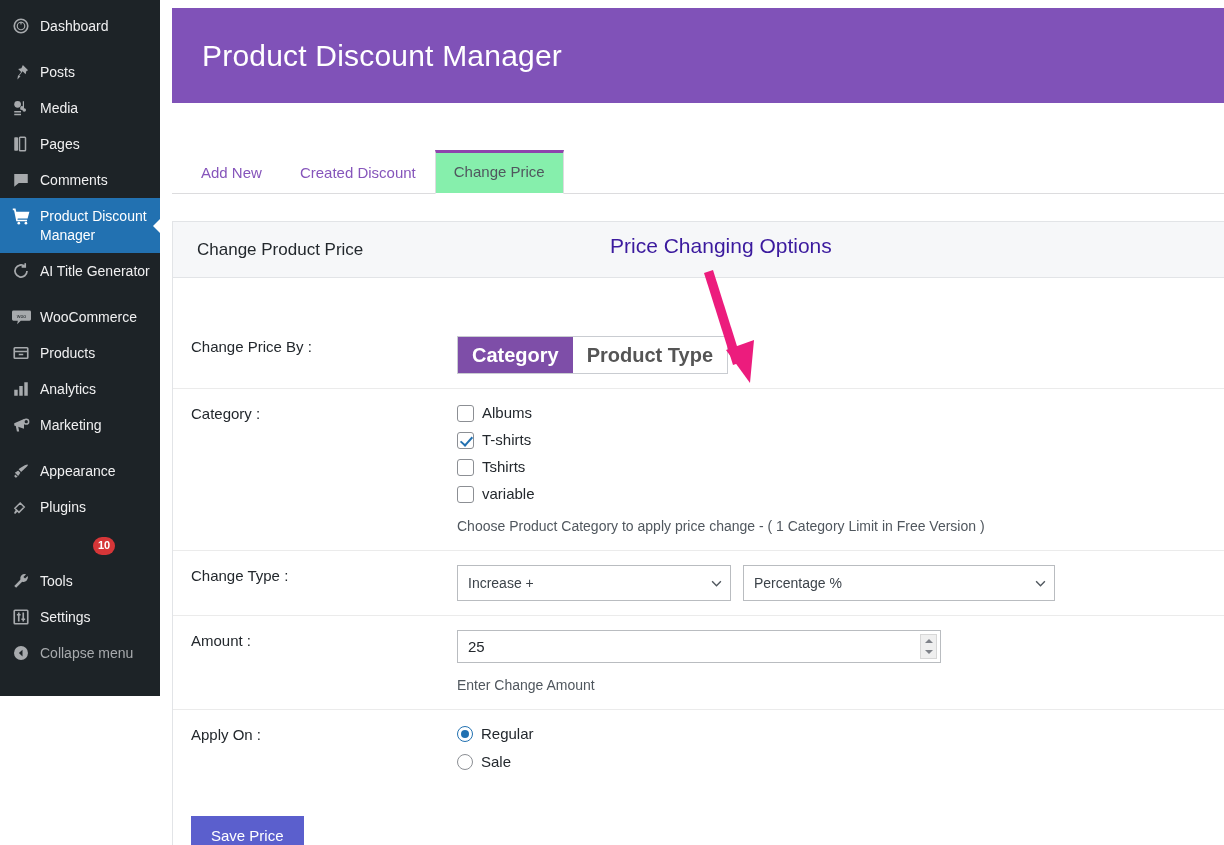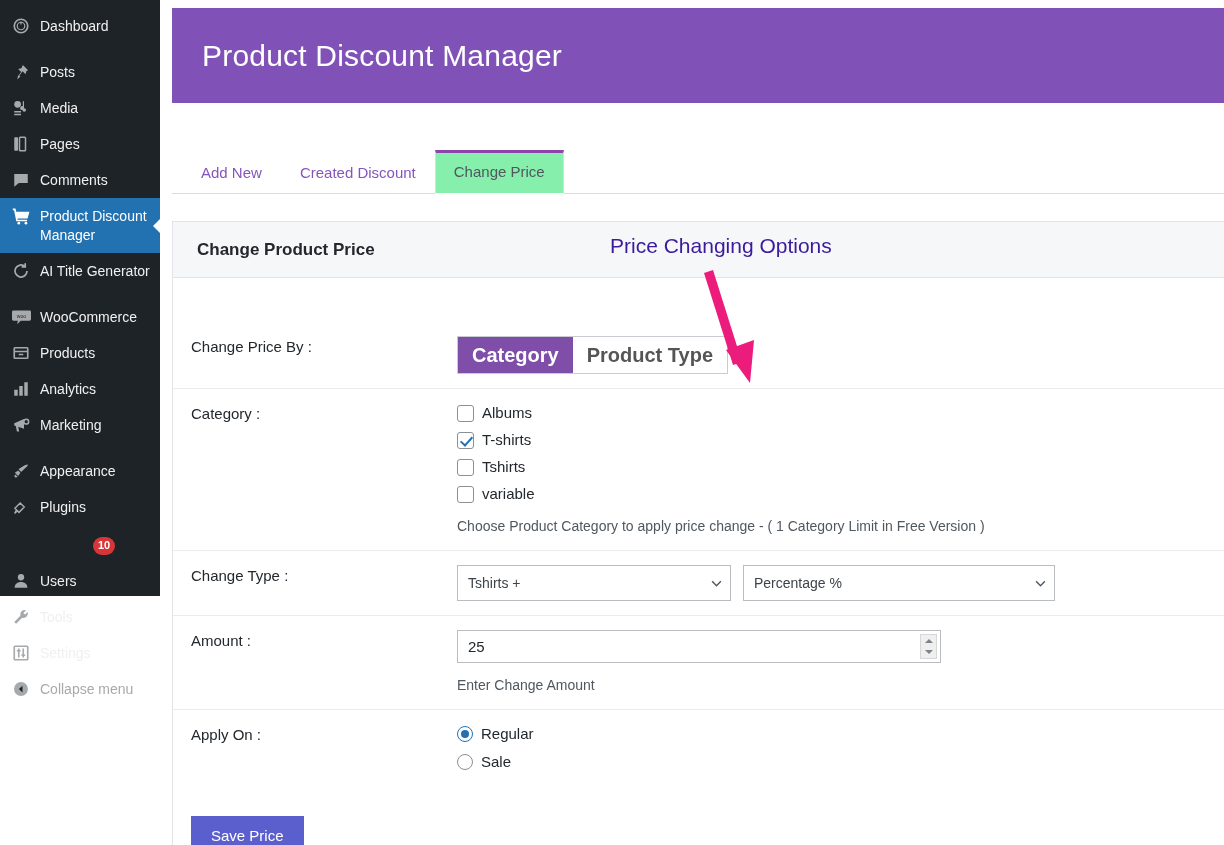--- a/index.html
+++ b/index.html
@@ -8,21 +8,21 @@
     width: 1224px; height: 845px;
     overflow: hidden;
     background: #ffffff;
     font-family: "Liberation Sans", sans-serif;
   }
 
   #app { position: relative; width: 1224px; height: 845px; display: flex; }
 
   
   #sidebar {
-    width: 160px; height: 596px;
+    width: 160px; height: 696px;
     background: #1d2327;
     flex: 0 0 160px;
     padding-top: 8px;
     position: relative;
   }
   .menu-item {
     display: flex; align-items: flex-start;
     padding: 8px 0 8px 10px;
     color: #f0f0f1;
     font-size: 14px;
@@ -142,21 +142,21 @@
     background: #f6f7f9;
     border-bottom: 1px solid #e2e4e7;
     height: 56px;
     display: flex;
     align-items: center;
     padding-left: 24px;
   }
   #panel-head .ph-title {
     font-size: 17px;
     color: #23282d;
-    font-weight: 700;
+    font-weight: 400;
     text-align: right;
   }
 
   
   .form-body { padding: 0; }
   .row {
     display: flex;
     border-bottom: 1px solid #ebebeb;
     padding: 14px 0 14px 0;
     align-items: flex-start;
@@ -477,29 +477,20 @@
       <span class="mi-icon">
         <svg class="ic" width="18" height="18" viewBox="0 0 24 24" fill="currentColor">
             <path d="M3.5 20.5l3.6-3.6-3.2-3.2 7-7 5.4 5.4-7 7-3.2-3.2z" fill="none" stroke="currentColor" stroke-width="2"></path>
             <path d="M15.5 3.5l2 2M19 7l2 2"></path>
           </svg>
       </span>
       <span class="mi-label">Plugins</span>
       <span class="badge-count">10</span>
     </div>
 
-    <div class="menu-item">
-      <span class="mi-icon">
-        <svg class="ic" width="18" height="18" viewBox="0 0 24 24" fill="currentColor">
-            <circle cx="12" cy="7" r="4.2"></circle>
-            <path d="M3.5 21c0-4.7 3.8-7.6 8.5-7.6s8.5 2.9 8.5 7.6z"></path>
-          </svg>
-      </span>
-      <span class="mi-label">Users</span>
-    </div>
 
     <div class="menu-item">
       <span class="mi-icon">
         <svg class="ic" width="18" height="18" viewBox="0 0 24 24" fill="currentColor">
             <path d="M21 5.2l-3.6 3.6-2.2-2.2L18.8 3a6 6 0 0 0-7.7 7.4L3 18.5 5.5 21l8.1-8.1A6 6 0 0 0 21 5.2z"></path>
           </svg>
       </span>
       <span class="mi-label">Tools</span>
     </div>
 
@@ -578,21 +569,21 @@
             </div>
             <div class="hint">Choose Product Category to apply price change - ( 1 Category Limit in Free Version )</div>
           </div>
         </div>
 
         <div class="row">
           <div class="lbl">Change Type :</div>
           <div class="fld">
             <div class="selects">
               <div class="sel s1">
-                <span>Tshirts +</span>
+                <span>Increase +</span>
                 <span class="chev">
                   <svg class="ic" width="11" height="7" viewBox="0 0 12 8" fill="none" stroke="currentColor" stroke-width="1.6">
                       <path d="M1 1.5L6 6.5L11 1.5"></path>
                     </svg>
                 </span>
               </div>
               <div class="sel s2">
                 <span>Percentage %</span>
                 <span class="chev">
                   <svg class="ic" width="11" height="7" viewBox="0 0 12 8" fill="none" stroke="currentColor" stroke-width="1.6">

